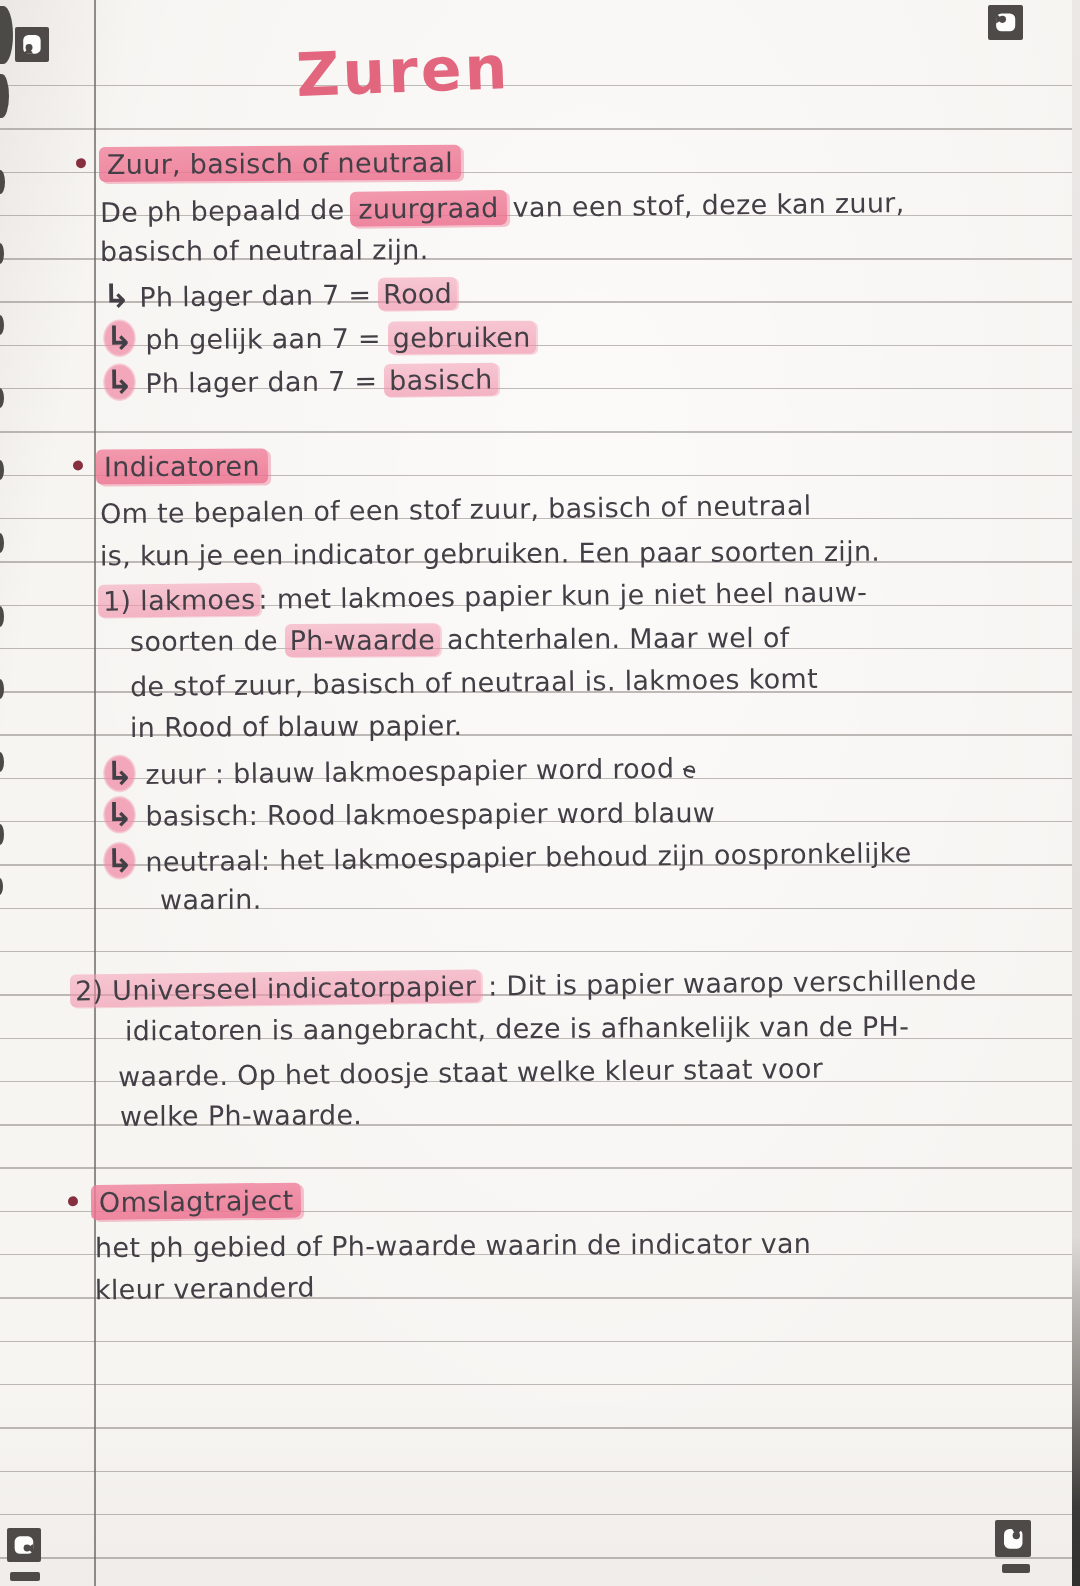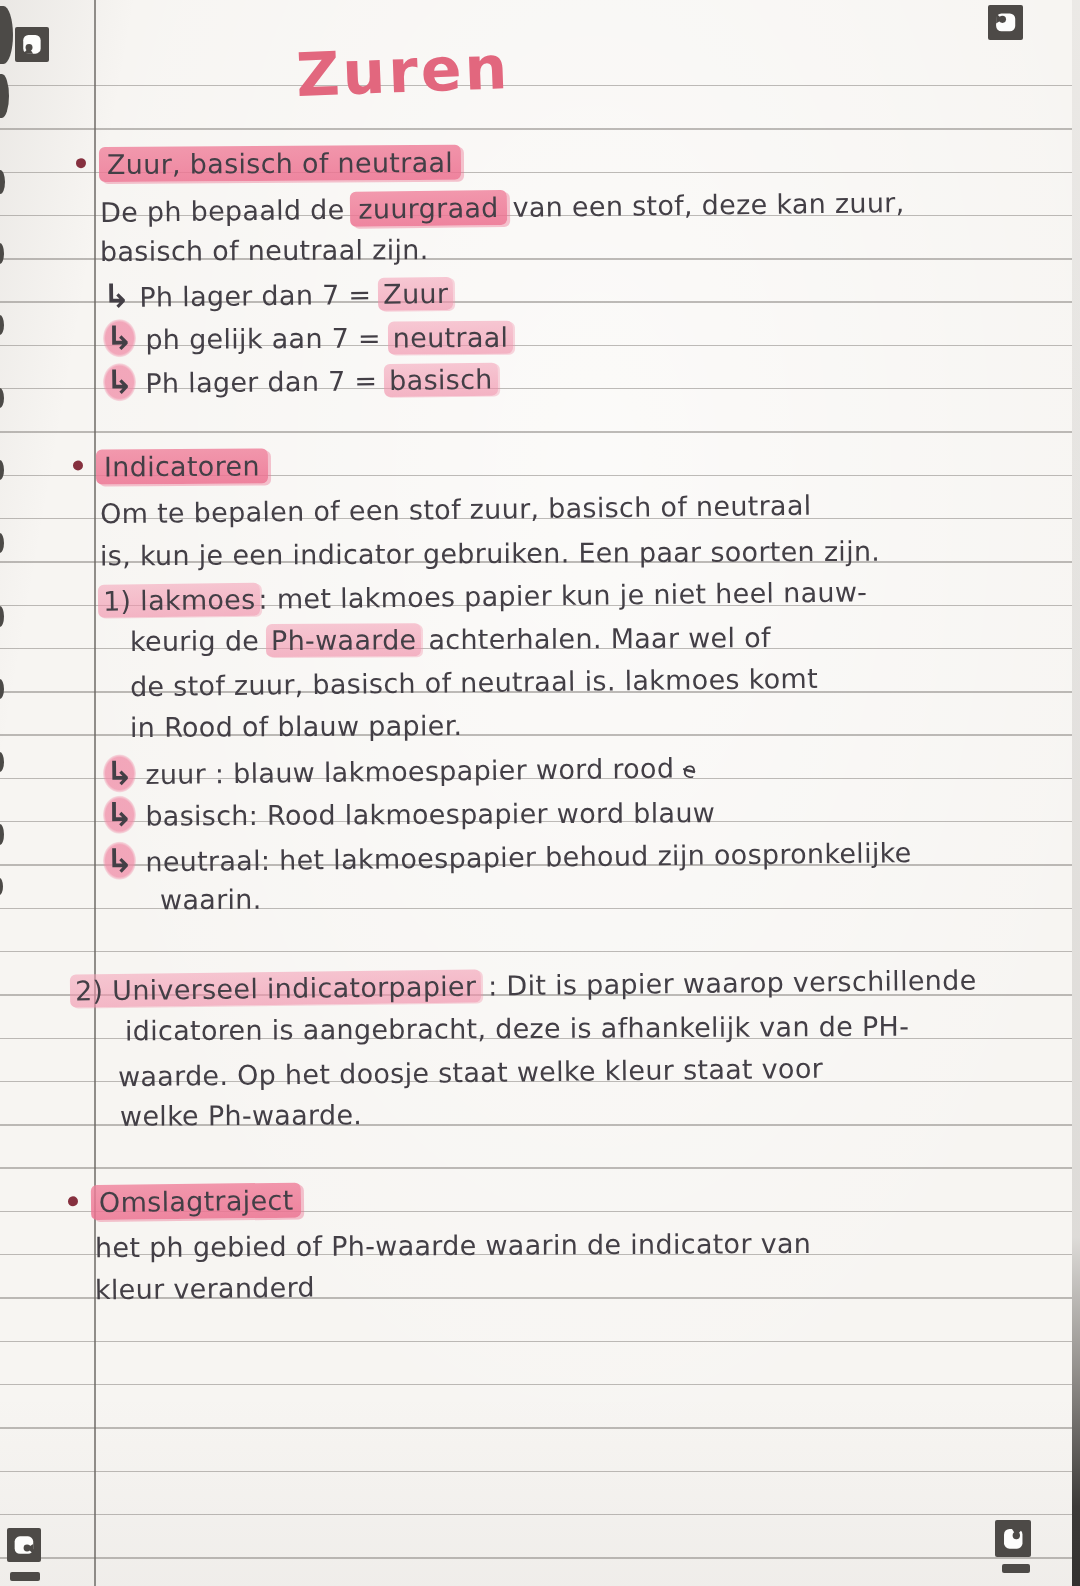--- a/index.html
+++ b/index.html
@@ -136,28 +136,28 @@
       <circle cx="9.5" cy="14.7" r="3" fill="#4d4a47"></circle>
     </svg>
   </div>
   <div class="corner-bar" style="left:1002px;top:1564px;width:28px;height:9px;"></div>
 
   <div class="title">Zuren</div>
   <div>
       <div class="note-line" style="left: 76px; top: 146px;"><span class="bullet"></span><span class="seg hl-strong">Zuur, basisch of neutraal</span></div>
       <div class="note-line" style="left: 100px; top: 190px;"><span class="seg">De ph bepaald de </span><span class="seg hl-strong">zuurgraad</span><span class="seg"> van een stof, deze kan zuur,</span></div>
       <div class="note-line" style="left: 100px; top: 233px;"><span class="seg">basisch of neutraal zijn.</span></div>
-      <div class="note-line" style="left: 103px; top: 276px;"><span class="seg arrow">↳</span><span class="seg"> Ph lager dan 7 = </span><span class="seg hl">Zuur</span></div>
-      <div class="note-line" style="left: 103px; top: 319px;"><span class="seg arrow arrow-hl">↳</span><span class="seg"> ph gelijk aan 7 = </span><span class="seg hl">neutraal</span></div>
+      <div class="note-line" style="left: 103px; top: 276px;"><span class="seg arrow">↳</span><span class="seg"> Ph lager dan 7 = </span><span class="seg hl">Rood</span></div>
+      <div class="note-line" style="left: 103px; top: 319px;"><span class="seg arrow arrow-hl">↳</span><span class="seg"> ph gelijk aan 7 = </span><span class="seg hl">gebruiken</span></div>
       <div class="note-line" style="left: 103px; top: 362px;"><span class="seg arrow arrow-hl">↳</span><span class="seg"> Ph lager dan 7 = </span><span class="seg hl">basisch</span></div>
       <div class="note-line" style="left: 73px; top: 449px;"><span class="bullet"></span><span class="seg hl-strong">Indicatoren</span></div>
       <div class="note-line" style="left: 100px; top: 492px;"><span class="seg">Om te bepalen of een stof zuur, basisch of neutraal</span></div>
       <div class="note-line" style="left: 100px; top: 536px;"><span class="seg">is, kun je een indicator gebruiken. Een paar soorten zijn.</span></div>
       <div class="note-line" style="left: 100px; top: 579px;"><span class="seg hl">1) lakmoes</span><span class="seg">: met lakmoes papier kun je niet heel nauw-</span></div>
-      <div class="note-line" style="left: 130px; top: 622px;"><span class="seg">keurig de </span><span class="seg hl">Ph-waarde</span><span class="seg"> achterhalen. Maar wel of</span></div>
+      <div class="note-line" style="left: 130px; top: 622px;"><span class="seg">soorten de </span><span class="seg hl">Ph-waarde</span><span class="seg"> achterhalen. Maar wel of</span></div>
       <div class="note-line" style="left: 130px; top: 665px;"><span class="seg">de stof zuur, basisch of neutraal is. lakmoes komt</span></div>
       <div class="note-line" style="left: 130px; top: 709px;"><span class="seg">in Rood of blauw papier.</span></div>
       <div class="note-line" style="left: 103px; top: 752px;"><span class="seg arrow arrow-hl">↳</span><span class="seg"> zuur : blauw lakmoespapier word rood </span><span class="seg scribble">e</span></div>
       <div class="note-line" style="left: 103px; top: 795px;"><span class="seg arrow arrow-hl">↳</span><span class="seg"> basisch: Rood lakmoespapier word blauw</span></div>
       <div class="note-line" style="left: 103px; top: 838px;"><span class="seg arrow arrow-hl">↳</span><span class="seg"> neutraal: het lakmoespapier behoud zijn oospronkelijke</span></div>
       <div class="note-line" style="left: 160px; top: 882px;"><span class="seg">waarin.</span></div>
       <div class="note-line" style="left: 72px; top: 968px;"><span class="seg hl">2) Universeel indicatorpapier</span><span class="seg"> : Dit is papier waarop verschillende</span></div>
       <div class="note-line" style="left: 125px; top: 1011px;"><span class="seg">idicatoren is aangebracht, deze is afhankelijk van de PH-</span></div>
       <div class="note-line" style="left: 118px; top: 1055px;"><span class="seg">waarde. Op het doosje staat welke kleur staat voor</span></div>
       <div class="note-line" style="left: 120px; top: 1098px;"><span class="seg">welke Ph-waarde.</span></div>

